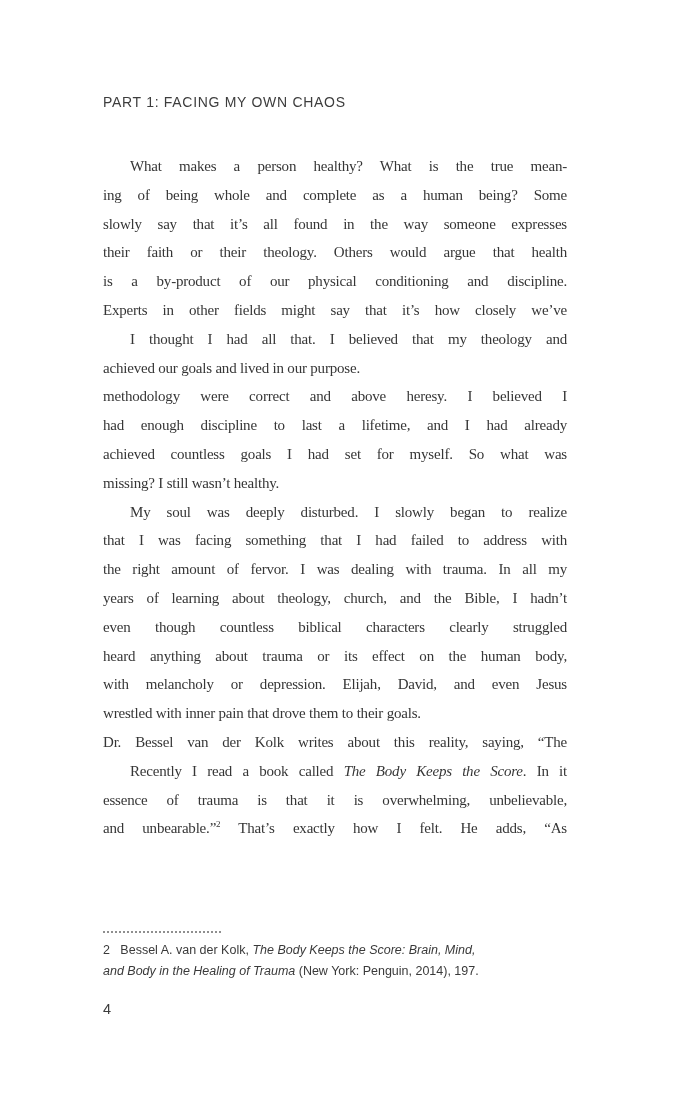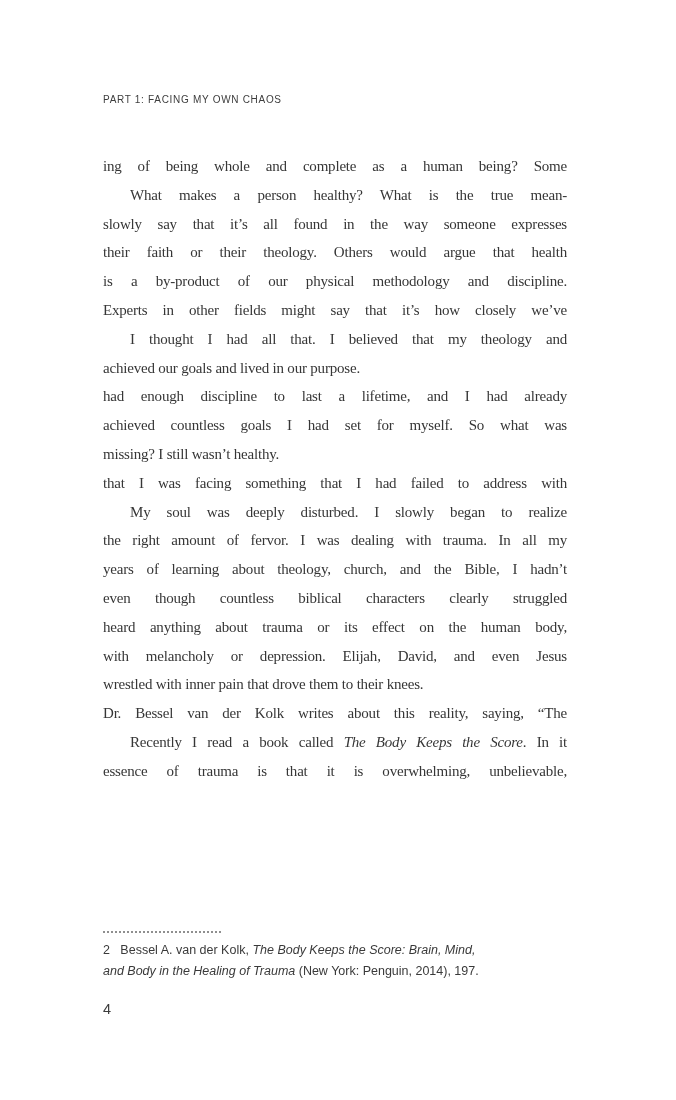--- a/index.html
+++ b/index.html
@@ -13,21 +13,21 @@
     width: 676px;
     height: 1100px;
     background: #ffffff;
     overflow: hidden;
   }
   .running-head {
     position: absolute;
     left: 103px;
     top: 94px;
     font-family: "Liberation Sans", sans-serif;
-    font-size: 10px;
+    font-size: 14px;
     letter-spacing: 0.7px;
     color: #3d3d3d;
     white-space: nowrap;
   }
   .body-text {
     position: absolute;
     left: 103px;
     top: 152px;
     width: 464px;
     font-family: "Liberation Serif", serif;
@@ -84,42 +84,44 @@
   }
 </style>
 </head>
 <body>
 
 <div class="page">
 
   <div class="running-head">PART 1: FACING MY OWN CHAOS</div>
 
   <div class="body-text">
+      <div class="line indent"><span>What makes a person healthy? What is the true mean-</span></div>
       <div class="line"><span>ing of being whole and complete as a human being? Some</span></div>
-      <div class="line indent"><span>What makes a person healthy? What is the true mean-</span></div>
       <div class="line"><span>slowly say that it’s all found in the way someone expresses</span></div>
       <div class="line"><span>their faith or their theology. Others would argue that health</span></div>
-      <div class="line"><span>is a by-product of our physical methodology and discipline.</span></div>
+      <div class="line"><span>is a by-product of our physical conditioning and discipline.</span></div>
       <div class="line"><span>Experts in other fields might say that it’s how closely we’ve</span></div>
       <div class="line indent"><span>I thought I had all that. I believed that my theology and</span></div>
       <div class="line last"><span>achieved our goals and lived in our purpose.</span></div>
+      <div class="line"><span>methodology were correct and above heresy. I believed I</span></div>
       <div class="line"><span>had enough discipline to last a lifetime, and I had already</span></div>
       <div class="line"><span>achieved countless goals I had set for myself. So what was</span></div>
       <div class="line last"><span>missing? I still wasn’t healthy.</span></div>
+      <div class="line indent"><span>My soul was deeply disturbed. I slowly began to realize</span></div>
       <div class="line"><span>that I was facing something that I had failed to address with</span></div>
-      <div class="line indent"><span>My soul was deeply disturbed. I slowly began to realize</span></div>
       <div class="line"><span>the right amount of fervor. I was dealing with trauma. In all my</span></div>
       <div class="line"><span>years of learning about theology, church, and the Bible, I hadn’t</span></div>
       <div class="line"><span>even though countless biblical characters clearly struggled</span></div>
       <div class="line"><span>heard anything about trauma or its effect on the human body,</span></div>
       <div class="line"><span>with melancholy or depression. Elijah, David, and even Jesus</span></div>
-      <div class="line last"><span>wrestled with inner pain that drove them to their knees.</span></div>
+      <div class="line last"><span>wrestled with inner pain that drove them to their goals.</span></div>
       <div class="line"><span>Dr. Bessel van der Kolk writes about this reality, saying, “The</span></div>
       <div class="line indent"><span>Recently I read a book called </span><span class="it">The Body Keeps the Score</span><span>. In it</span></div>
       <div class="line"><span>essence of trauma is that it is overwhelming, unbelievable,</span></div>
+      <div class="line"><span>and unbearable.”</span><span class="sup">2</span><span> That’s exactly how I felt. He adds, “As</span></div>
     </div>
 
   <div class="footnote">
     <div class="footnote-separator"></div>
     <div>
         <div class="line"><span>2&nbsp;&nbsp;&nbsp;Bessel A. van der Kolk, </span><span class="it">The Body Keeps the Score: Brain, Mind,</span></div>
         <div class="line last"><span class="it">and Body in the Healing of Trauma</span><span> (New York: Penguin, 2014), 197.</span></div>
       </div>
   </div>
 

